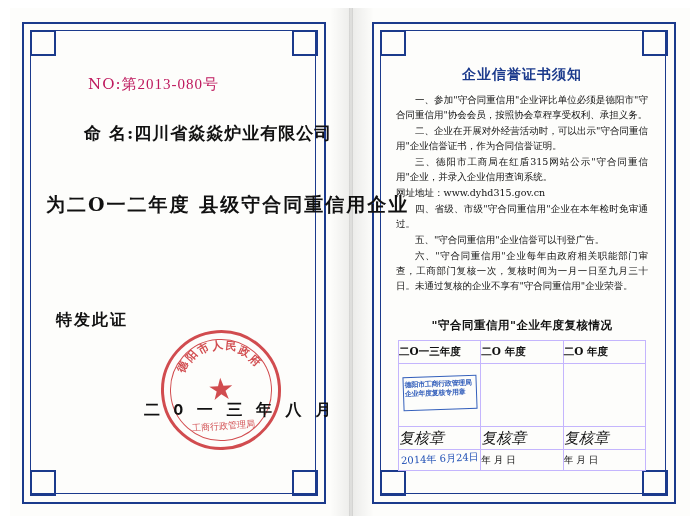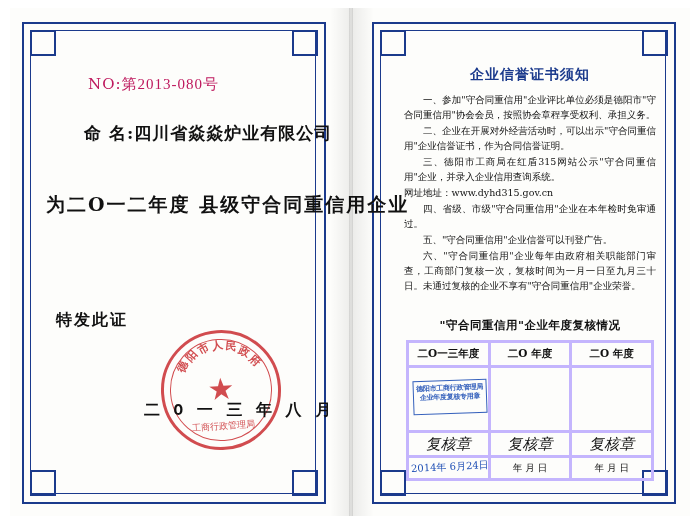--- a/index.html
+++ b/index.html
@@ -194,21 +194,20 @@
   }
 
   
   .right-page {
     position: absolute;
     left: 390px;
     top: 40px;
     width: 264px;
     height: 444px;
     color: #111111;
-    margin-left: 8px;
   }
   .notice-title {
     position: absolute;
     left: 0;
     top: 26px;
     width: 264px;
     text-align: center;
     font-size: 14px;
     font-weight: bold;
     font-family: "DejaVu Serif", serif;
@@ -249,24 +248,23 @@
   
   .review-table {
     position: absolute;
     left: 8px;
     top: 300px;
     width: 248px;
     border-collapse: collapse;
     table-layout: fixed;
   }
   .review-table td {
-    border: 3px solid #c4b5fd;
+    border: 1px solid #c4b5fd;
     font-size: 10px;
     font-family: "DejaVu Serif", serif;
-    text-align: center;
     vertical-align: middle;
     padding: 0;
     color: #111111;
   }
   .rt-head td { height: 22px; font-weight: bold; font-size: 10.5px; }
   .rt-body td { height: 62px; position: relative; }
   .rt-foot td { height: 22px; font-size: 15px; font-style: italic; }
   .rt-sign td { height: 20px; font-size: 9.5px; }
 
   

